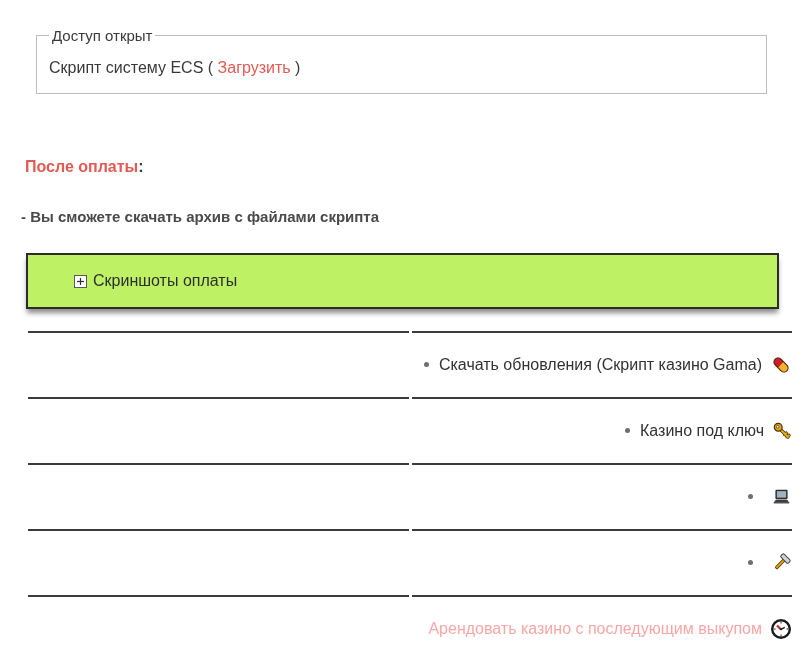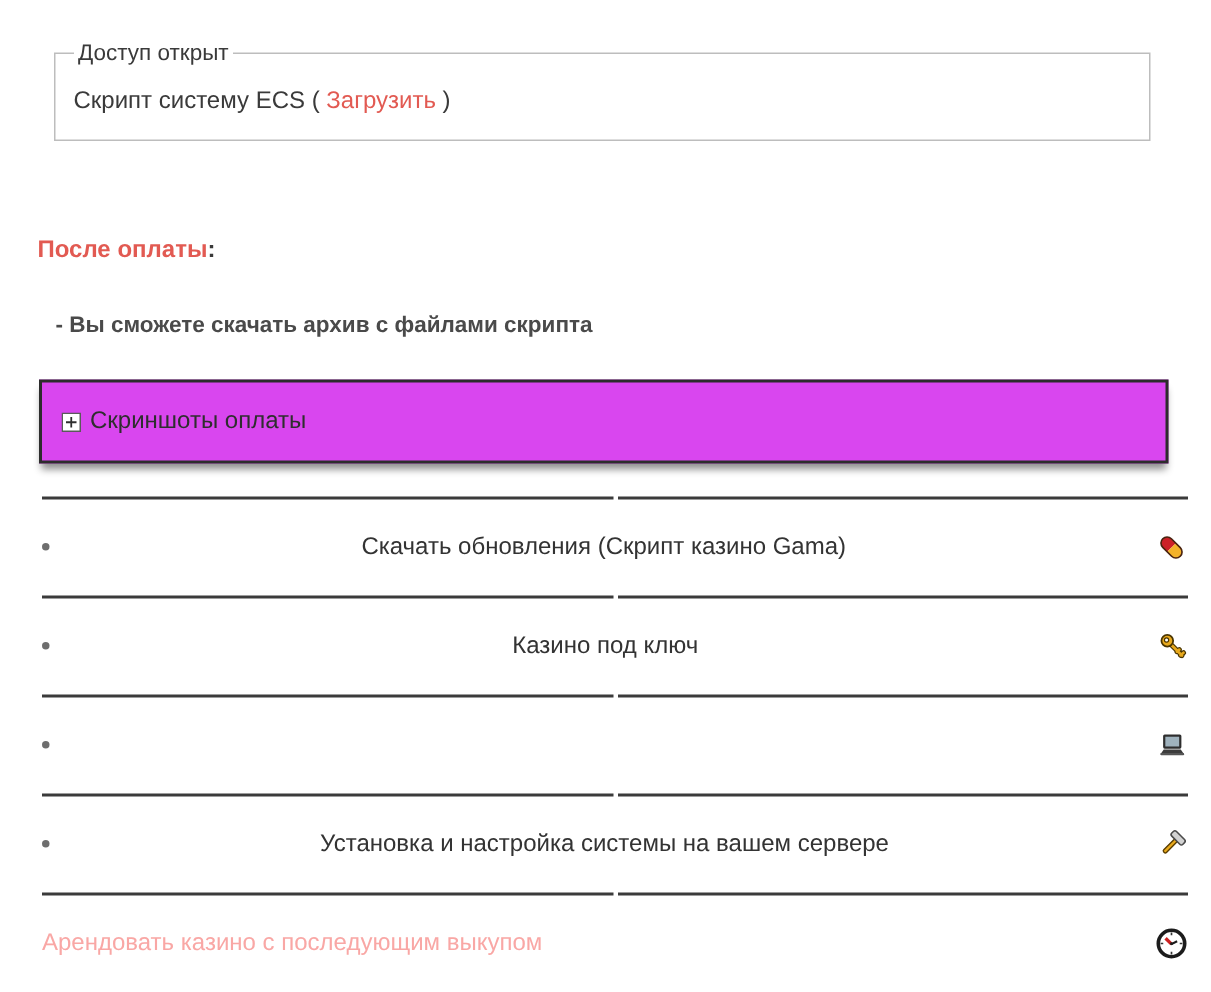--- a/index.html
+++ b/index.html
@@ -19,40 +19,40 @@
   }
   .access-line{font-size:16px;margin:7px 0 0 2px;}
   .download-link{color:var(--accent-red,#e25a52);text-decoration:none;cursor:pointer;}
   
   .after-heading{
     margin:65px 0 16px 25px;font-size:16px;font-weight:bold;line-height:16px;
   }
   .after-heading .red{color:var(--accent-red,#e25a52);}
   .after-heading .colon{color:#3a3a3a;}
   .after-note{
-    margin:33px 0 0 37px;font-size:15px;font-weight:bold;color:#4a4a4a;
+    margin:33px 0 0 21px;font-size:15px;font-weight:bold;color:#4a4a4a;
   }
   
   .panel{
     margin:28px 28px 12px 26px;
     height:52px;
     border:2px solid #2c2c2c;
-    background:#d946ef;
+    background:#bef264;
     box-shadow:0 5px 5px -1px rgba(0,0,0,0.45);
     display:flex;align-items:center;
-    padding-left:13px;cursor:pointer;
+    padding-left:46px;cursor:pointer;
   }
   .panel-label{font-size:16px;color:#2e2e2e;margin-left:6px;}
   .expand-box{display:inline-flex;width:13px;height:13px;}
   
   .list{margin:22px 15px 0 28px;}
   .sep{display:flex;gap:3px;height:1.5px;}
   .sep span{flex:1;background:#3b3b3b;height:1.5px;}
   .row{
-    height:64.5px;display:flex;align-items:center;justify-content:space-between;
+    height:64.5px;display:flex;align-items:center;justify-content:flex-end;
     font-size:16px;color:#333;
   }
   .bullet{
     width:5px;height:5px;border-radius:50%;background:#6e6e6e;
     margin-right:10px;flex:0 0 auto;
   }
   .row .icon{margin-left:8px;display:inline-flex;align-items:center;}
   .row.highlight{
     color:var(--link-pink,#f9a7a5);font-weight:normal;cursor:pointer;
   }
@@ -140,21 +140,20 @@
     </span>
   </div>
 
   <div class="sep">
       <span></span>
       <span></span>
     </div>
 
   <div class="row">
     <span class="bullet"></span>
-    <span>Установка и настройка системы на вашем сервере</span>
     <span class="icon">
       <svg width="21" height="21" viewBox="0 0 20 20">
         <g transform="rotate(45 10 10)">
           <rect x="8.9" y="6" width="2.4" height="11.5" rx="1" fill="#e8a91c" stroke="#5b3e00" stroke-width="0.9"></rect>
           <rect x="5" y="2.6" width="10" height="4.2" rx="1.4" fill="#d2d2d2" stroke="#4a4a4a" stroke-width="1"></rect>
         </g>
       </svg>
     </span>
   </div>
 

